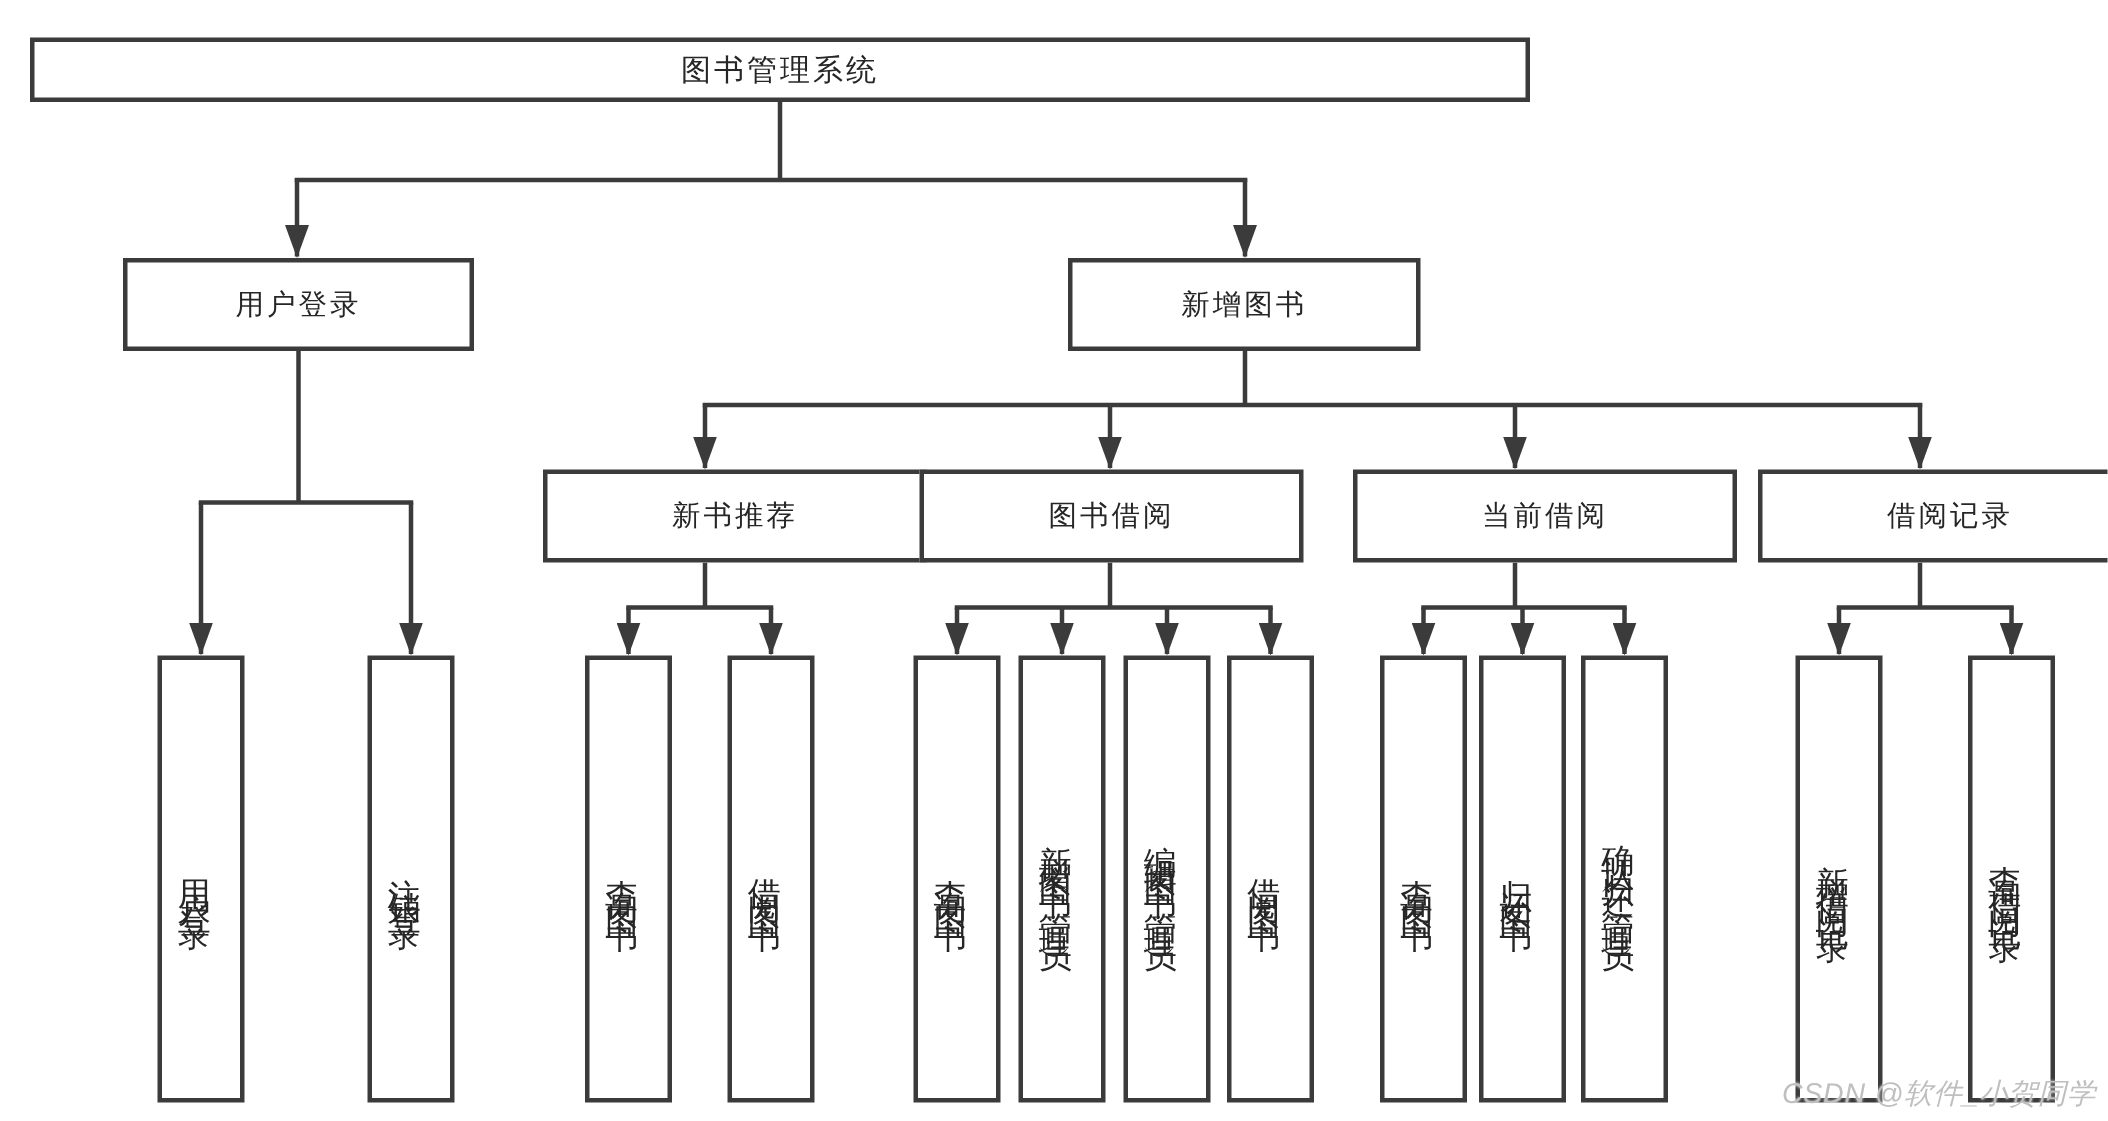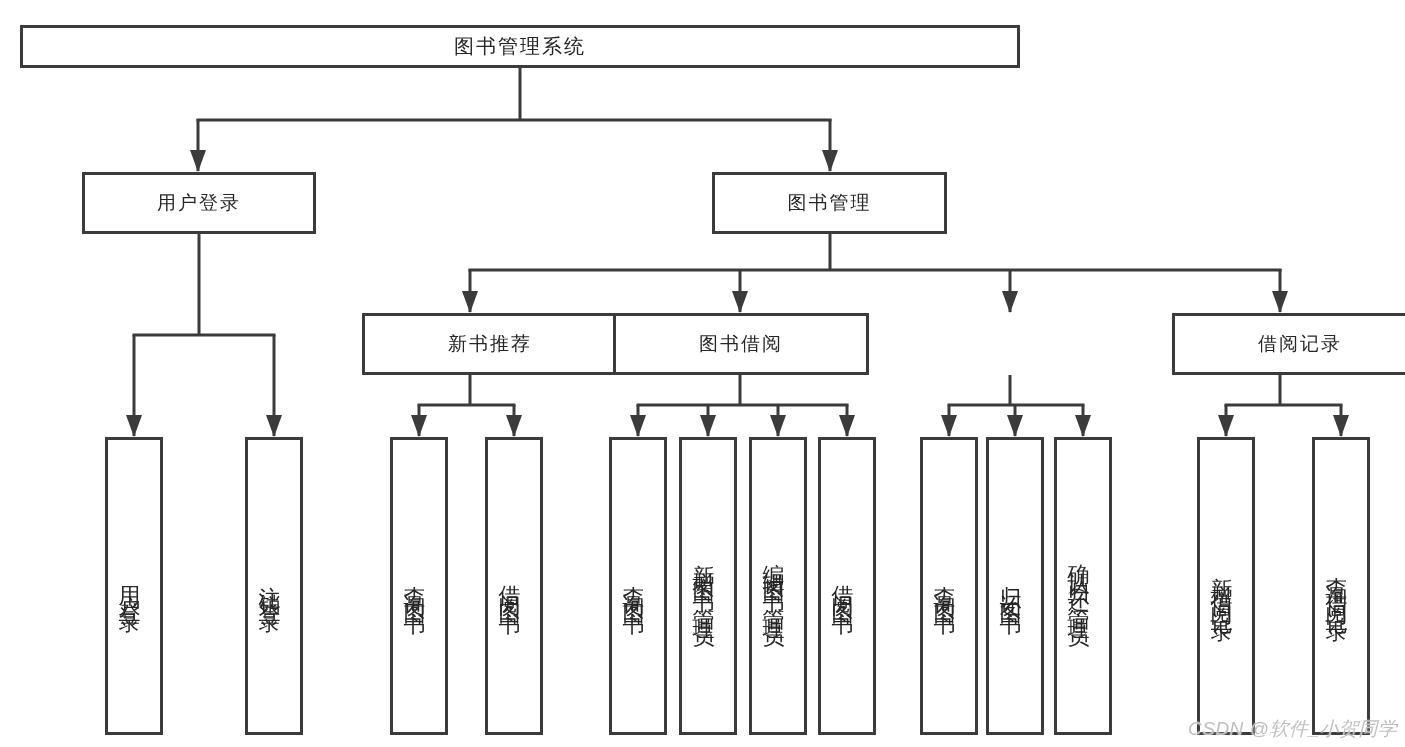--- a/index.html
+++ b/index.html
@@ -91,28 +91,31 @@
   </svg>
 
   <div class="box lvl1" style="left:20px;top:25px;width:1000px;height:43px">
     <span class="hlabel">图书管理系统</span>
   </div>
 
   <div class="box lvl2" style="left:82px;width:234px">
     <span class="hlabel">用户登录</span>
   </div>
   <div class="box lvl2" style="left:712px;width:235px">
-    <span class="hlabel">图书管理</span>
+    <span class="hlabel">新增图书</span>
   </div>
 
   <div class="box lvl3" style="left:362px">
     <span class="hlabel">新书推荐</span>
   </div>
   <div class="box lvl3" style="left:613px">
     <span class="hlabel">图书借阅</span>
+  </div>
+  <div class="box lvl3" style="left:902px">
+    <span class="hlabel">当前借阅</span>
   </div>
   <div class="box lvl3" style="left:1172px">
     <span class="hlabel">借阅记录</span>
   </div>
 
   <div class="box vbox" style="left:105px">
     <span class="vtext">用户登录</span>
   </div>
   <div class="box vbox" style="left:245px">
     <span class="vtext">注销登录</span>

